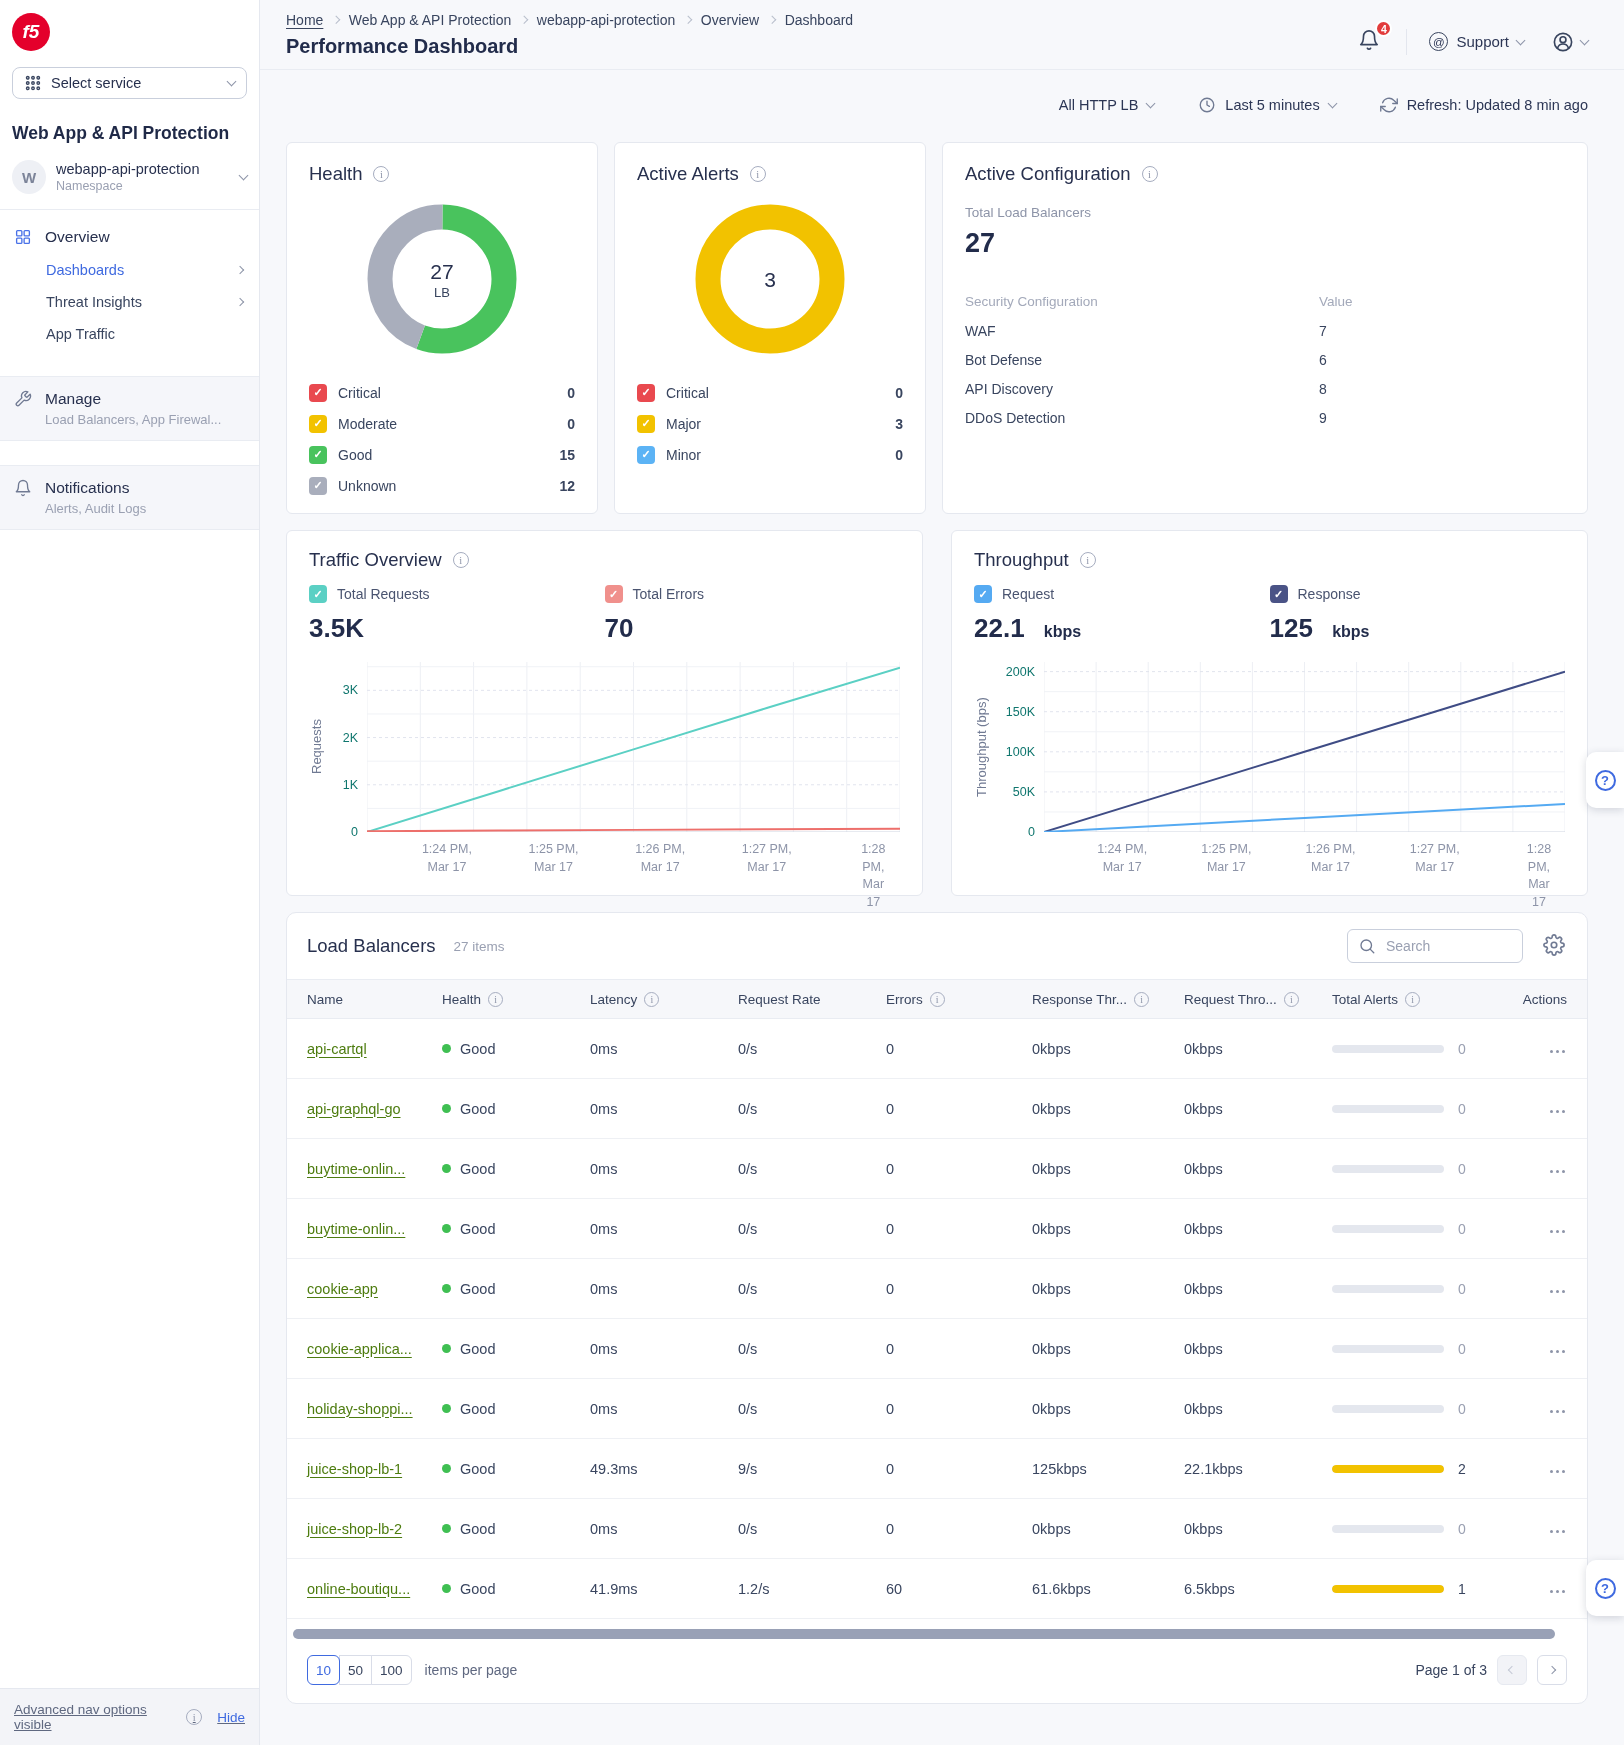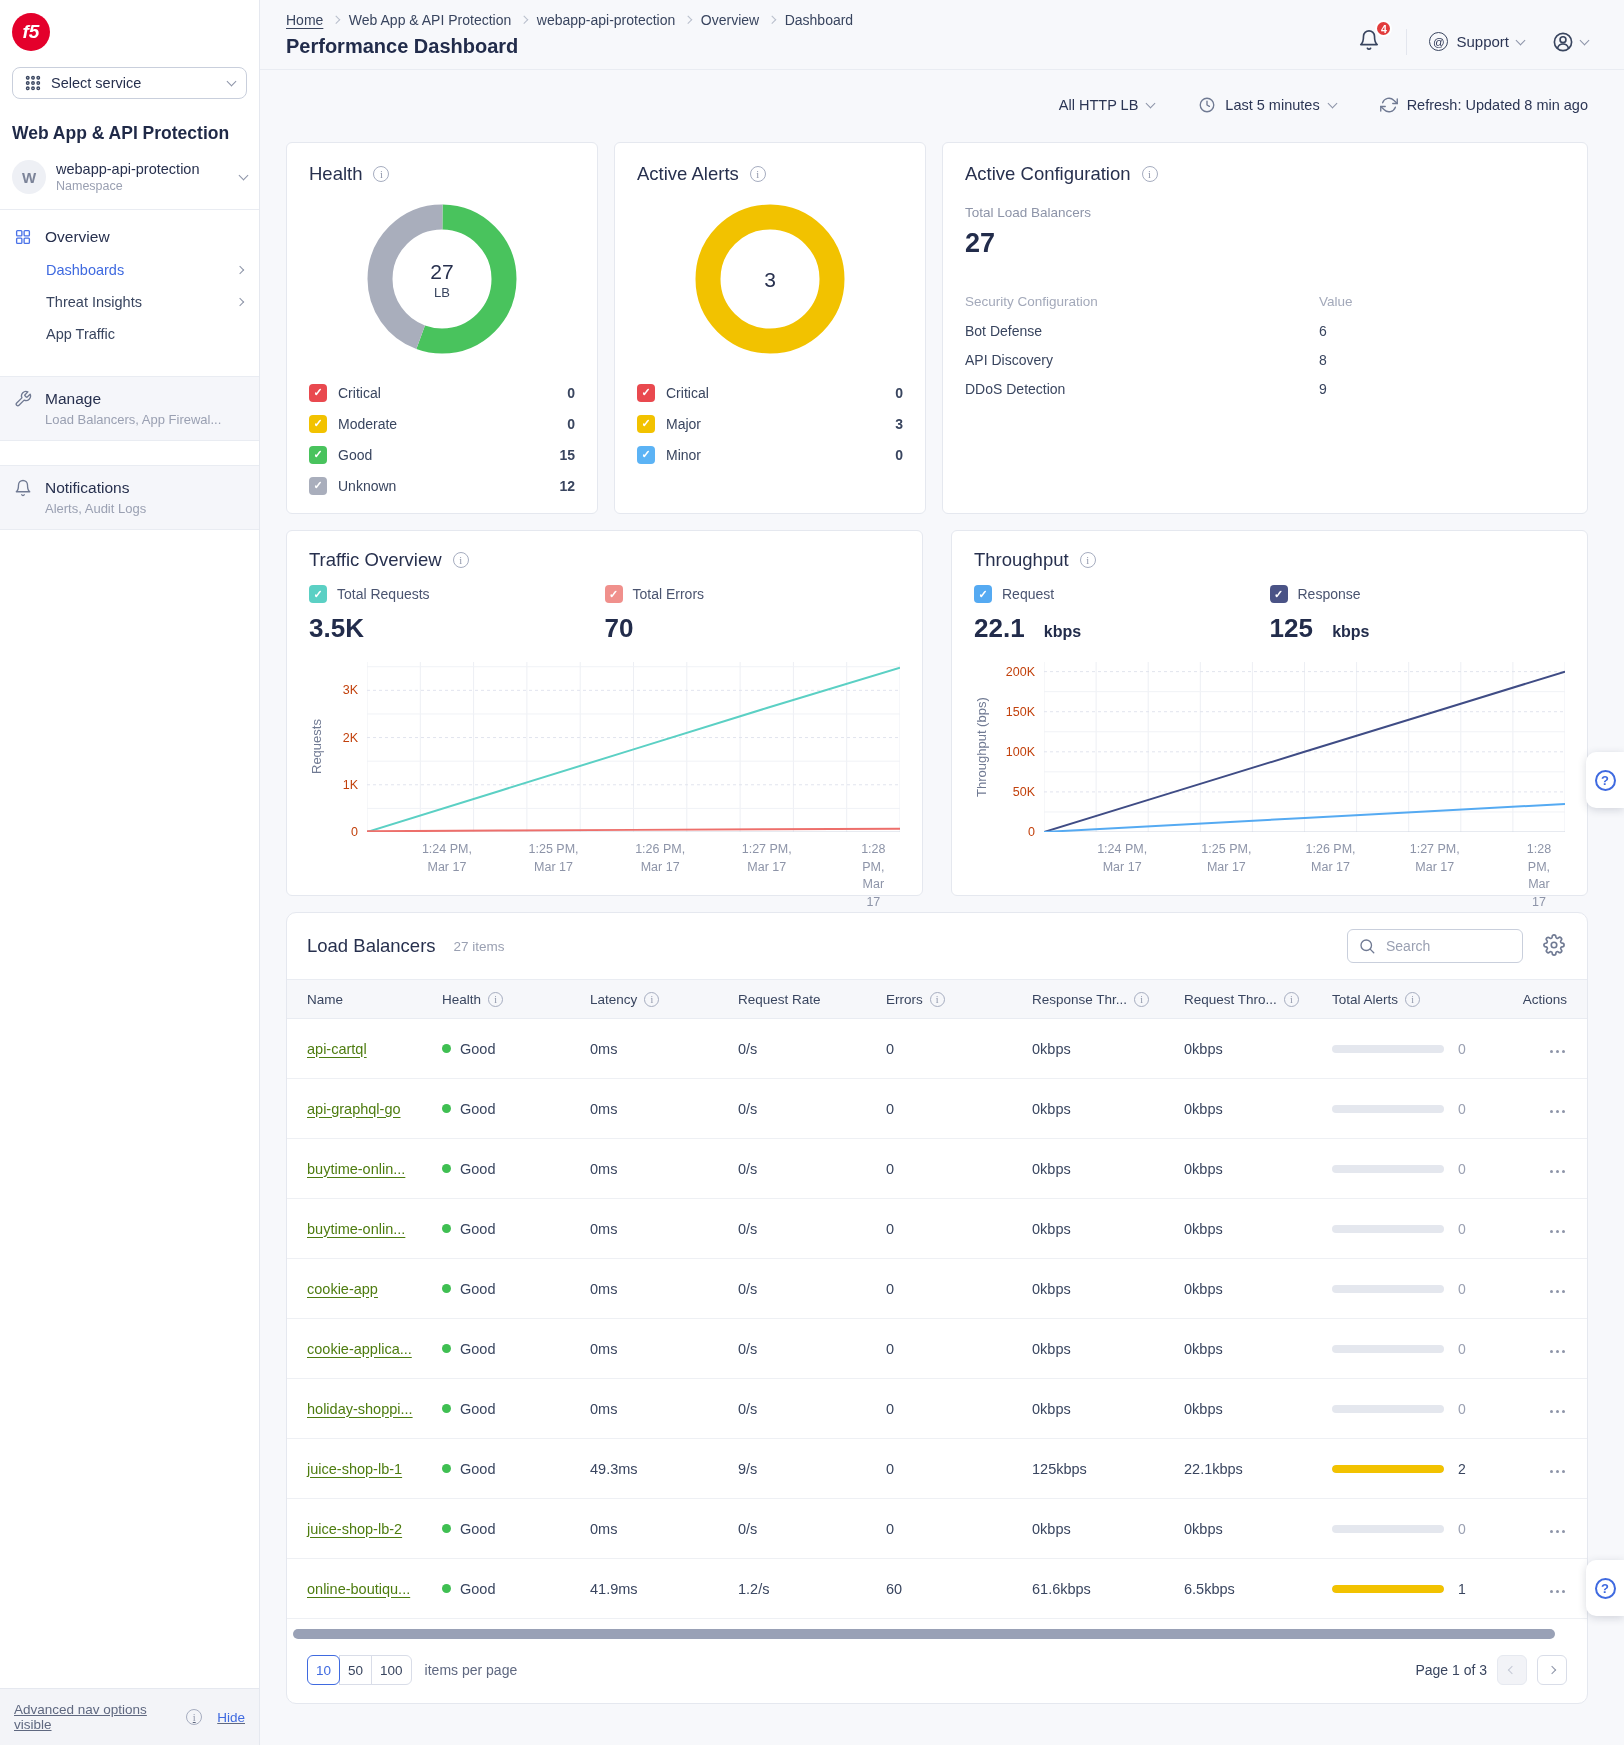--- a/index.html
+++ b/index.html
@@ -77,21 +77,21 @@
   .cfg-row{display:grid;grid-template-columns:59% 1fr;font-size:14px;color:#39455f;height:29px;align-items:center;}
   .cfg-row.head{color:#a3a9ba;font-size:13.5px;}
   
   .stats{display:grid;grid-template-columns:1fr 1fr;margin-top:14px;}
   .stat-label{display:flex;align-items:center;gap:10px;font-size:14px;color:#4a5470;}
   .stat-value{font-size:26px;font-weight:bold;color:#222c4b;margin-top:10px;}
   .stat-value .unit{font-size:16px;padding-left:12px;}
   .chart-area{display:flex;margin-top:18px;height:170px;}
   .chart-ylabel{writing-mode:vertical-rl;transform:rotate(180deg);font-size:13px;color:#707a93;text-align:center;width:18px;flex:none;}
   .chart-yticks{position:relative;width:var(--ytw);flex:none;}
-  .ytick{position:absolute;right:9px;transform:translateY(50%);font-size:12.5px;color:#c2410c;}
+  .ytick{position:absolute;right:9px;transform:translateY(50%);font-size:12.5px;color:#0f766e;}
   .chart-plot{flex:1;position:relative;}
   .chart-plot svg{width:100%;height:100%;display:block;}
   .chart-xlabels{position:relative;height:42px;margin-left:calc(var(--ytw) + 18px);font-size:12.5px;color:#8d94a8;}
   .xlab{position:absolute;top:9px;transform:translateX(-50%);text-align:center;line-height:1.4;}
   .xlab span{display:block;}
   .traffic-card{--ytw:40px;}
   .throughput-card{--ytw:52px;}
   
   .lb-card{margin-top:16px;background:#fff;border:1px solid #e5e8ef;border-radius:10px;padding:0;}
   .lb-head{display:flex;align-items:center;padding:16px 20px;}
@@ -368,20 +368,24 @@
           </div>
           <div class="cfg-total-label">Total Load Balancers</div>
           <div class="cfg-total">27</div>
           <div class="cfg-table">
             <div class="cfg-row head">
               <span>Security Configuration</span>
               <span>Value</span>
             </div>
             <div id="cfg-rows">
                 <div class="cfg-row">
+                  <span>WAF</span>
+                  <span>7</span>
+                </div>
+                <div class="cfg-row">
                   <span>Bot Defense</span>
                   <span>6</span>
                 </div>
                 <div class="cfg-row">
                   <span>API Discovery</span>
                   <span>8</span>
                 </div>
                 <div class="cfg-row">
                   <span>DDoS Detection</span>
                   <span>9</span>

